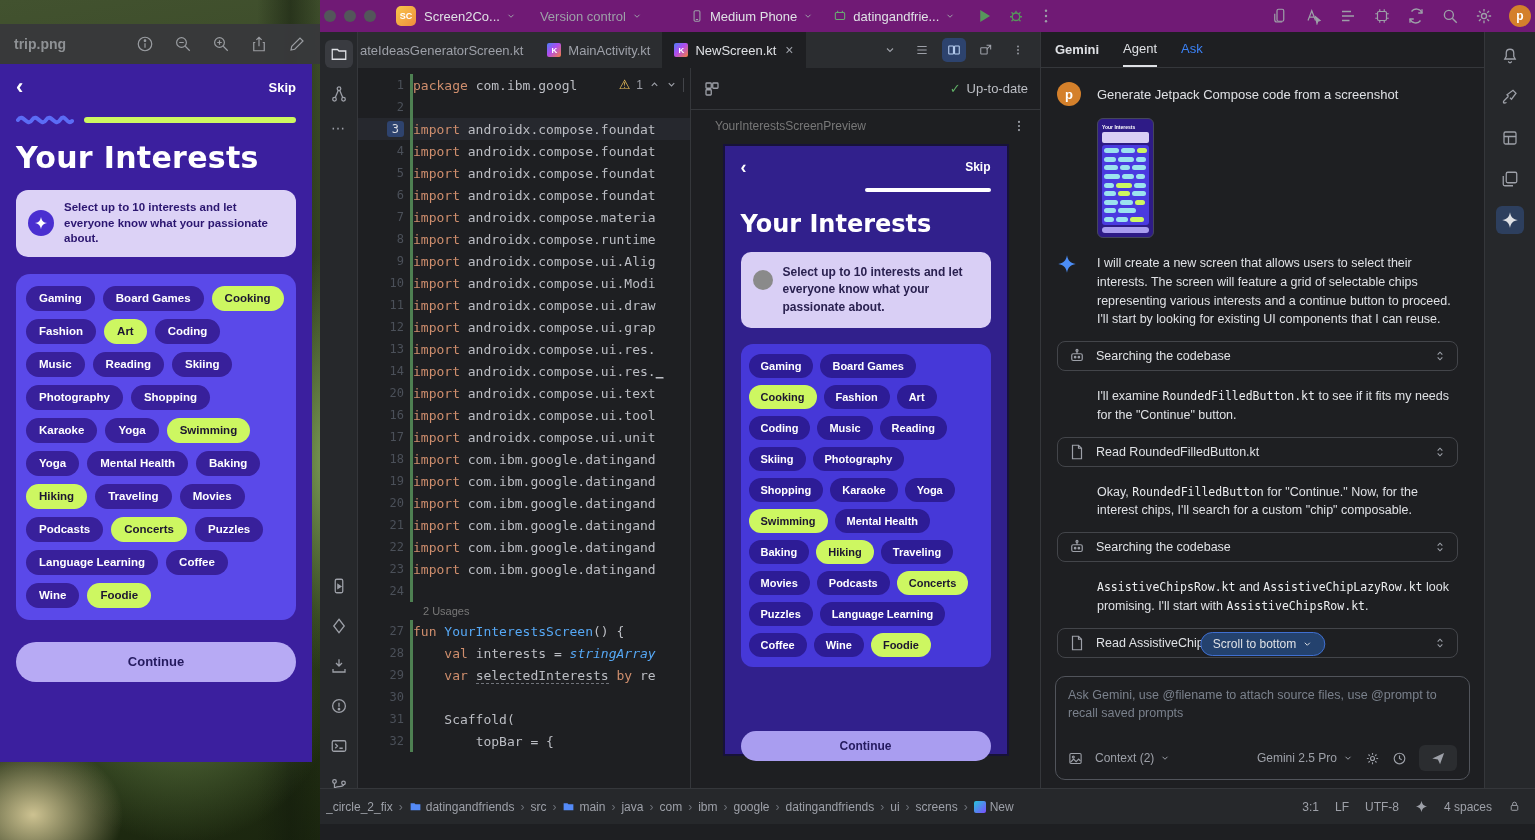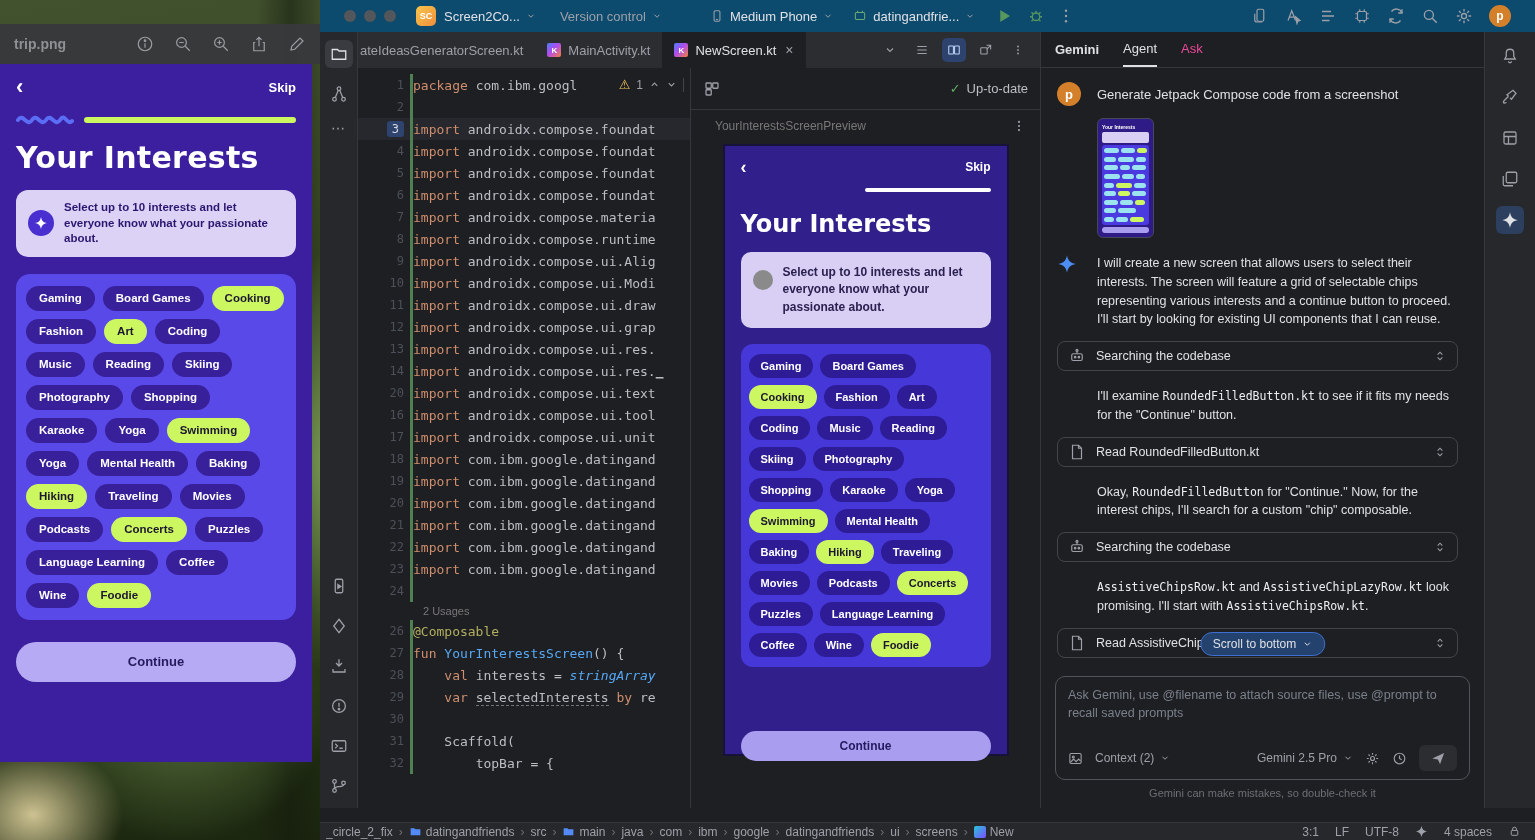--- a/index.html
+++ b/index.html
@@ -43,21 +43,21 @@
     display:flex; flex-wrap:wrap; gap:8px; }
   .chip { height:25px; padding:0 13px; border-radius:13px; background:#38209b; color:#fff;
     font-size:11.5px; font-weight:600; display:inline-flex; align-items:center; white-space:nowrap; }
   .chip.sel { background:#cdf761; color:#1c1630; }
   .s1-continue { margin-top:22px; height:40px; border-radius:20px; background:#b7aaf4;
     color:#241a5e; font-weight:700; font-size:13px; display:grid; place-items:center; }
 
   
   .asw { position:absolute; left:320px; top:0; width:1215px; height:840px; background:#1e1f22; }
 
-  .tb { height:32px; background:#0c4a6e; display:flex; align-items:center; padding:0 24px;
+  .tb { height:32px; background:#701a75; display:flex; align-items:center; padding:0 4px;
     color:#dfe1e5; font-size:13px; }
   .lights { display:flex; gap:8px; margin-right:20px; }
   .light { width:12px; height:12px; border-radius:50%; background:#53565a; }
   .proj-badge { width:20px; height:20px; border-radius:5px; font-size:9px; font-weight:700;
     color:#fff; background:linear-gradient(135deg,#f8c64b,#ef8e3c); display:grid; place-items:center; margin-right:8px; }
   .tb-item { display:flex; align-items:center; gap:6px; color:#dfe1e5; }
   .tb-item.dim { color:#9da0a8; }
   .chev { display:inline-flex; width:10px; height:10px; }
   .chev svg { width:100%; height:100%; }
   .tb-gap36 { margin-left:24px; } .tb-gap48 { margin-left:48px; } .tb-gap20 { margin-left:20px; }
@@ -136,21 +136,21 @@
   .chips-panel2 .chip.sel { background:#cdf761; color:#1c1630; }
   .s2-continue { margin-top:64px; height:30px; border-radius:15px; background:#a99df0;
     color:#241a5e; font-weight:700; font-size:12px; display:grid; place-items:center; }
 
   
   .gm { width:444px; border-left:1px solid #35373b; display:flex; flex-direction:column;
     position:relative; background:#1e1f22; }
   .gm-head { height:36px; display:flex; align-items:stretch; gap:24px; padding:0 14px;
     border-bottom:1px solid #35373b; }
   .gm-title { font-size:13px; font-weight:700; color:#dfe1e5; display:flex; align-items:center; }
-  .gm-tab { font-size:13px; color:#ec4899; display:flex; align-items:center;
+  .gm-tab { font-size:13px; color:#3b82f6; display:flex; align-items:center;
     border-bottom:2px solid transparent; }
   .gm-tab.active { color:#dfe1e5; border-color:#dfe1e5; }
   .gm-body { flex:1; overflow:hidden; padding:14px 26px 0 16px; }
   .gm-user { display:flex; align-items:center; gap:16px; }
   .gm-avatar { width:24px; height:24px; border-radius:50%; background:#d4802b; color:#fff;
     font-size:13px; font-weight:700; display:grid; place-items:center; flex:none; }
   .gm-user-text { font-size:13px; color:#dfe1e5; }
   .gm-thumb { margin:12px 0 14px 40px; width:57px; height:120px; border-radius:6px;
     background:#2e1b86; border:1px solid #45475a; padding:5px 4px 4px; display:flex;
     flex-direction:column; gap:2px; }
@@ -187,21 +187,21 @@
   .gm-controls .grow { flex:1; }
   .send-btn { width:38px; height:26px; border-radius:6px; background:#2b2d30; display:grid;
     place-items:center; }
   .gm-disclaimer { text-align:center; color:#6b6f76; font-size:11px; padding:7px 0 9px; }
 
   .rrail { width:51px; border-left:1px solid #35373b; background:#26282b; display:flex;
     flex-direction:column; align-items:center; padding-top:10px; gap:13px; }
   .rrail .rail-btn.active { background:#2d3f5e; }
 
   
-  .sb { position:absolute; left:0; right:0; bottom:0; height:18px; background:#26282b;
+  .sb { position:absolute; left:0; right:0; bottom:16px; height:36px; background:#26282b;
     border-top:1px solid #35373b; display:flex; align-items:center; padding:0 14px 0 6px;
     font-size:12px; color:#9da0a8; }
   .crumbs { display:flex; align-items:center; gap:6px; white-space:nowrap; overflow:hidden; }
   .crumb { display:flex; align-items:center; gap:4px; }
   .crumb-sep { color:#6b6f76; }
   .sb-right { margin-left:auto; display:flex; align-items:center; gap:16px; }
   .mini-ic { width:13px; height:13px; display:inline-flex; }
   .mini-ic svg { width:100%; height:100%; }
   .ktmini { width:12px; height:12px; border-radius:2px;
     background:linear-gradient(135deg,#26c6da,#7c4dff); }
@@ -567,21 +567,20 @@
                 <div class="cl"><span class="gut"><span class="num">16</span></span><span class="vbar"></span><span class="codetxt"><span class="tk-kw">import </span><span class="tk-pl">androidx.compose.ui.tool</span></span></div>
                 <div class="cl"><span class="gut"><span class="num">17</span></span><span class="vbar"></span><span class="codetxt"><span class="tk-kw">import </span><span class="tk-pl">androidx.compose.ui.unit</span></span></div>
                 <div class="cl"><span class="gut"><span class="num">18</span></span><span class="vbar"></span><span class="codetxt"><span class="tk-kw">import </span><span class="tk-pl">com.ibm.google.datingand</span></span></div>
                 <div class="cl"><span class="gut"><span class="num">19</span></span><span class="vbar"></span><span class="codetxt"><span class="tk-kw">import </span><span class="tk-pl">com.ibm.google.datingand</span></span></div>
                 <div class="cl"><span class="gut"><span class="num">20</span></span><span class="vbar"></span><span class="codetxt"><span class="tk-kw">import </span><span class="tk-pl">com.ibm.google.datingand</span></span></div>
                 <div class="cl"><span class="gut"><span class="num">21</span></span><span class="vbar"></span><span class="codetxt"><span class="tk-kw">import </span><span class="tk-pl">com.ibm.google.datingand</span></span></div>
                 <div class="cl"><span class="gut"><span class="num">22</span></span><span class="vbar"></span><span class="codetxt"><span class="tk-kw">import </span><span class="tk-pl">com.ibm.google.datingand</span></span></div>
                 <div class="cl"><span class="gut"><span class="num">23</span></span><span class="vbar"></span><span class="codetxt"><span class="tk-kw">import </span><span class="tk-pl">com.ibm.google.datingand</span></span></div>
                 <div class="cl"><span class="gut"><span class="num">24</span></span><span class="vbar"></span><span class="codetxt"></span></div>
                 <div class="hintline">2 Usages</div>
-                <div class="cl"><span class="gut"><span class="num">26</span></span><span class="vbar"></span><span class="codetxt"><span class="tk-ann">@Composable</span></span></div>
                 <div class="cl"><span class="gut"><span class="num">27</span></span><span class="vbar"></span><span class="codetxt"><span class="tk-kw">fun </span><span class="tk-fn">YourInterestsScreen</span><span class="tk-pl">() {</span></span></div>
                 <div class="cl"><span class="gut"><span class="num">28</span></span><span class="vbar"></span><span class="codetxt"><span class="tk-pl">    </span><span class="tk-kw">val </span><span class="tk-pl">interests</span><span class="tk-pl"> = </span><span class="tk-call">stringArray</span></span></div>
                 <div class="cl"><span class="gut"><span class="num">29</span></span><span class="vbar"></span><span class="codetxt"><span class="tk-pl">    </span><span class="tk-kw">var </span><span class="tk-u2">selectedInterests</span><span class="tk-pl"> </span><span class="tk-kw">by </span><span class="tk-pl">re</span></span></div>
                 <div class="cl"><span class="gut"><span class="num">30</span></span><span class="vbar"></span><span class="codetxt"></span></div>
                 <div class="cl"><span class="gut"><span class="num">31</span></span><span class="vbar"></span><span class="codetxt"><span class="tk-pl">    </span><span class="tk-pl">Scaffold(</span></span></div>
                 <div class="cl"><span class="gut"><span class="num">32</span></span><span class="vbar"></span><span class="codetxt"><span class="tk-pl">        </span><span class="tk-pl">topBar</span><span class="tk-pl"> = {</span></span></div>
               </div>
             <div class="inspect">
               <span class="warn-ic">⚠</span>
               <span>1</span>

